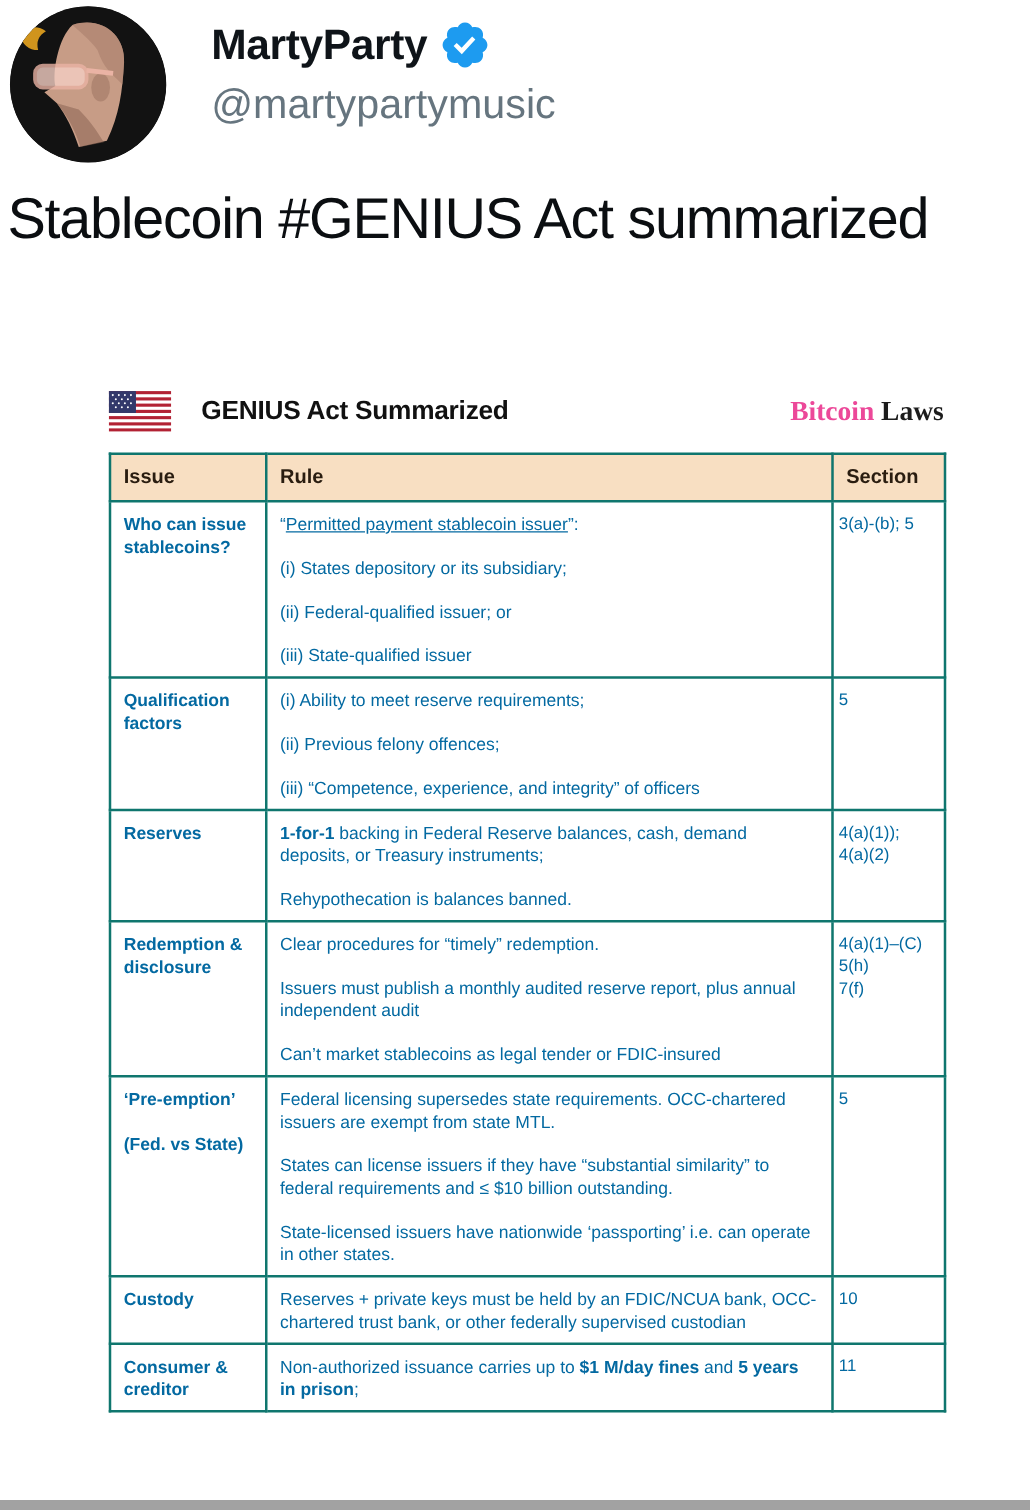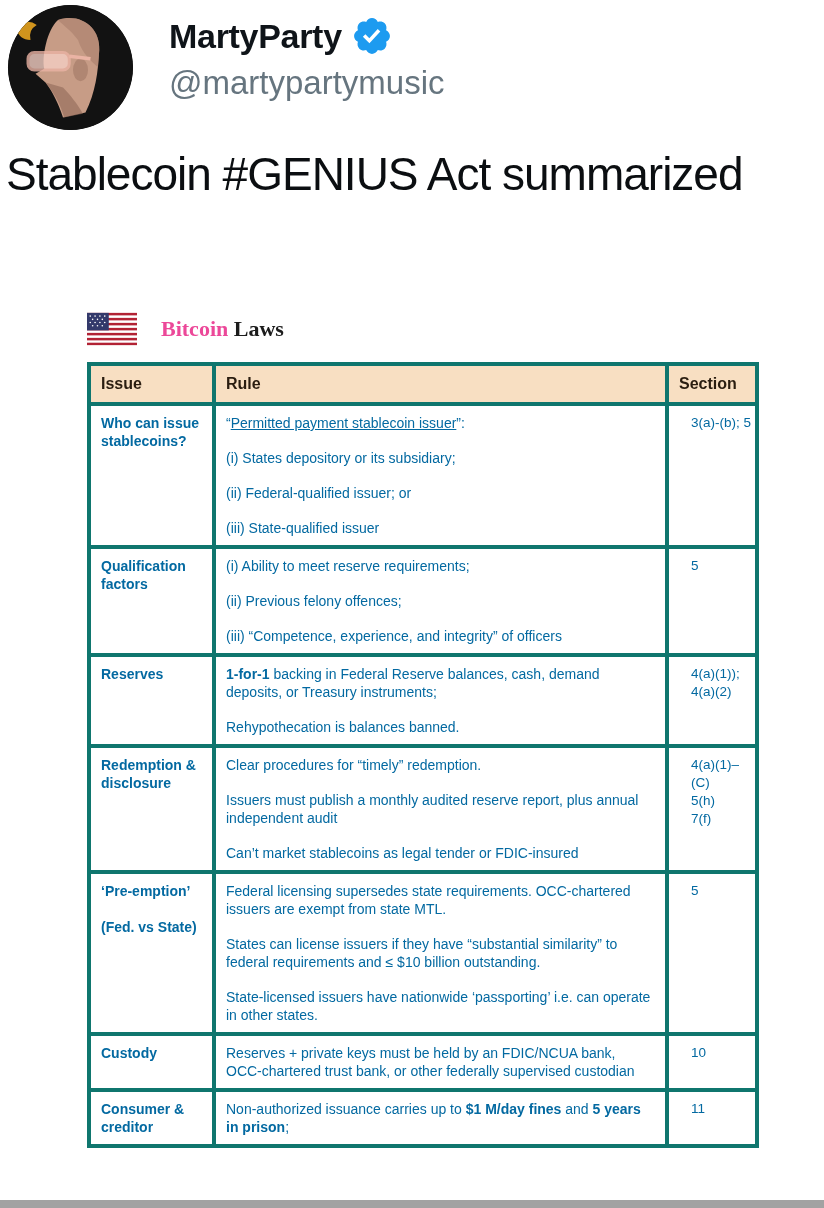--- a/index.html
+++ b/index.html
@@ -27,28 +27,28 @@
   .doc{position:absolute;left:87px;top:306px;width:668px;}
   .doc-header{display:flex;align-items:center;height:46px;margin-bottom:10px;}
   .flag{width:50px;height:34px;margin-right:24px;flex:0 0 auto;}
   .flag svg{display:block;width:100%;height:100%;}
   .doc-title{font-size:21px;font-weight:bold;color:#111;flex:1;letter-spacing:-0.2px;}
   .brand{font-family:"Liberation Serif",serif;font-size:22px;font-weight:bold;white-space:nowrap;}
   .brand .gold{color:#ec4899;}
   .brand .dark{color:#1c1c1c;}
   
   table.law{border-collapse:collapse;width:668px;table-layout:fixed;background:#fff;}
-  .law th,.law td{border:4px solid #0f766e;vertical-align:top;margin-top:26px;}
+  .law th,.law td{border:2px solid #0f766e;vertical-align:top;margin-top:26px;}
   .law th{
     background:#f8dfc2;text-align:left;font-size:16px;color:#2a1d10;
     padding:9px 10px;
   }
   .law td{font-size:14px;line-height:18px;color:#0369a1;padding:8px 10px;}
   td.issue{font-weight:bold;white-space:pre-line;padding-right:6px;}
-  td.section{white-space:pre-line;font-size:13.5px;padding-left:22px;padding-right:3px;}
+  td.section{white-space:pre-line;font-size:13.5px;padding-left:4px;padding-right:3px;}
   td.rule p{margin:0 0 17px 0;}
   td.rule p:last-child{margin-bottom:0;}
   .u{text-decoration:underline;}
   .b{font-weight:bold;}
   
   .bottom-band{position:absolute;left:0;top:1200px;width:824px;height:8px;background:#a2a2a2;}
 </style>
 </head>
 <body>
 
@@ -106,20 +106,21 @@
           <circle cx="4" cy="12" r="1"></circle>
             <circle cx="10" cy="12" r="1"></circle>
             <circle cx="16" cy="12" r="1"></circle>
             <circle cx="22" cy="12" r="1"></circle>
           <circle cx="7" cy="16" r="1"></circle>
             <circle cx="13" cy="16" r="1"></circle>
             <circle cx="19" cy="16" r="1"></circle>
         </g>
       </svg>
     </span>
+    <span class="doc-title">GENIUS Act Summarized</span>
     <span class="brand"><span class="gold">Bitcoin</span><span class="dark"> Laws</span></span>
   </div>
 
   <table class="law">
     <colgroup>
         <col style="width:125px">
         <col style="width:453px">
         <col style="width:90px">
       </colgroup>
     <thead>

